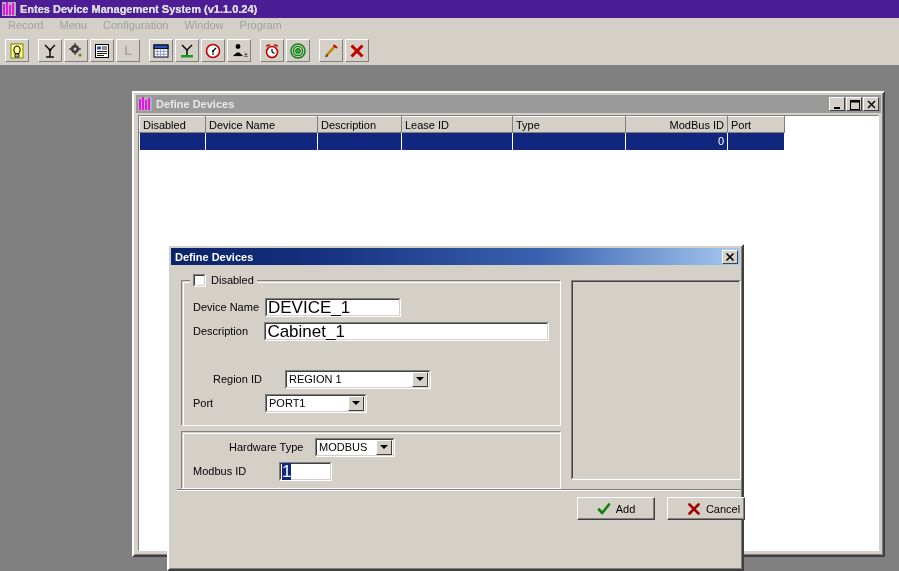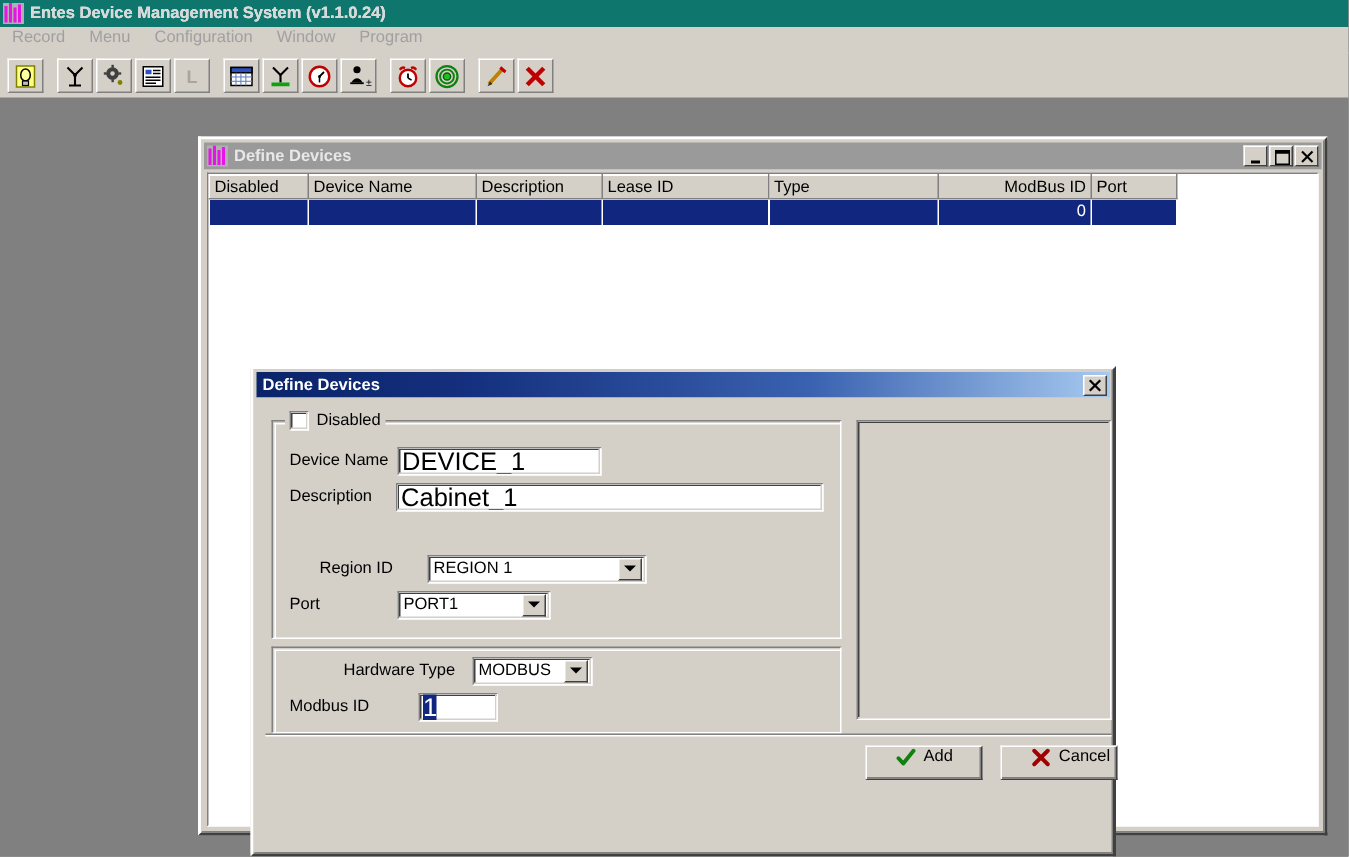--- a/index.html
+++ b/index.html
@@ -14,21 +14,21 @@
   #app {
     position: relative;
     width: 899px; height: 571px;
     background: #808080;
   }
 
   
   .main-titlebar {
     position: absolute; left: 0; top: 0;
     width: 899px; height: 18px;
-    background: #0f766e;
+    background: #4c1d95;
     display: flex; align-items: center;
     padding-left: 2px;
     box-sizing: border-box;
   }
   .main-title-text {
     color: #d8d8d8;
     font-size: 11px;
     font-weight: bold;
     letter-spacing: 0px;
     margin-left: 4px;
@@ -380,21 +380,21 @@
   
   .btn {
     position: absolute;
     height: 23px;
     background: #d4d0c8;
     border-top: 1px solid #ffffff;
     border-left: 1px solid #ffffff;
     border-right: 1px solid #404040;
     border-bottom: 1px solid #404040;
     box-sizing: border-box;
-    display: flex; align-items: flex-start; justify-content: center;
+    display: flex; align-items: center; justify-content: center;
     font-size: 11px;
     cursor: default;
     gap: 5px;
   }
   .btn::before {
     content: "";
     position: absolute;
     left: 0; top: 0; right: 0; bottom: 0;
     border-right: 1px solid #808080;
     border-bottom: 1px solid #808080;

